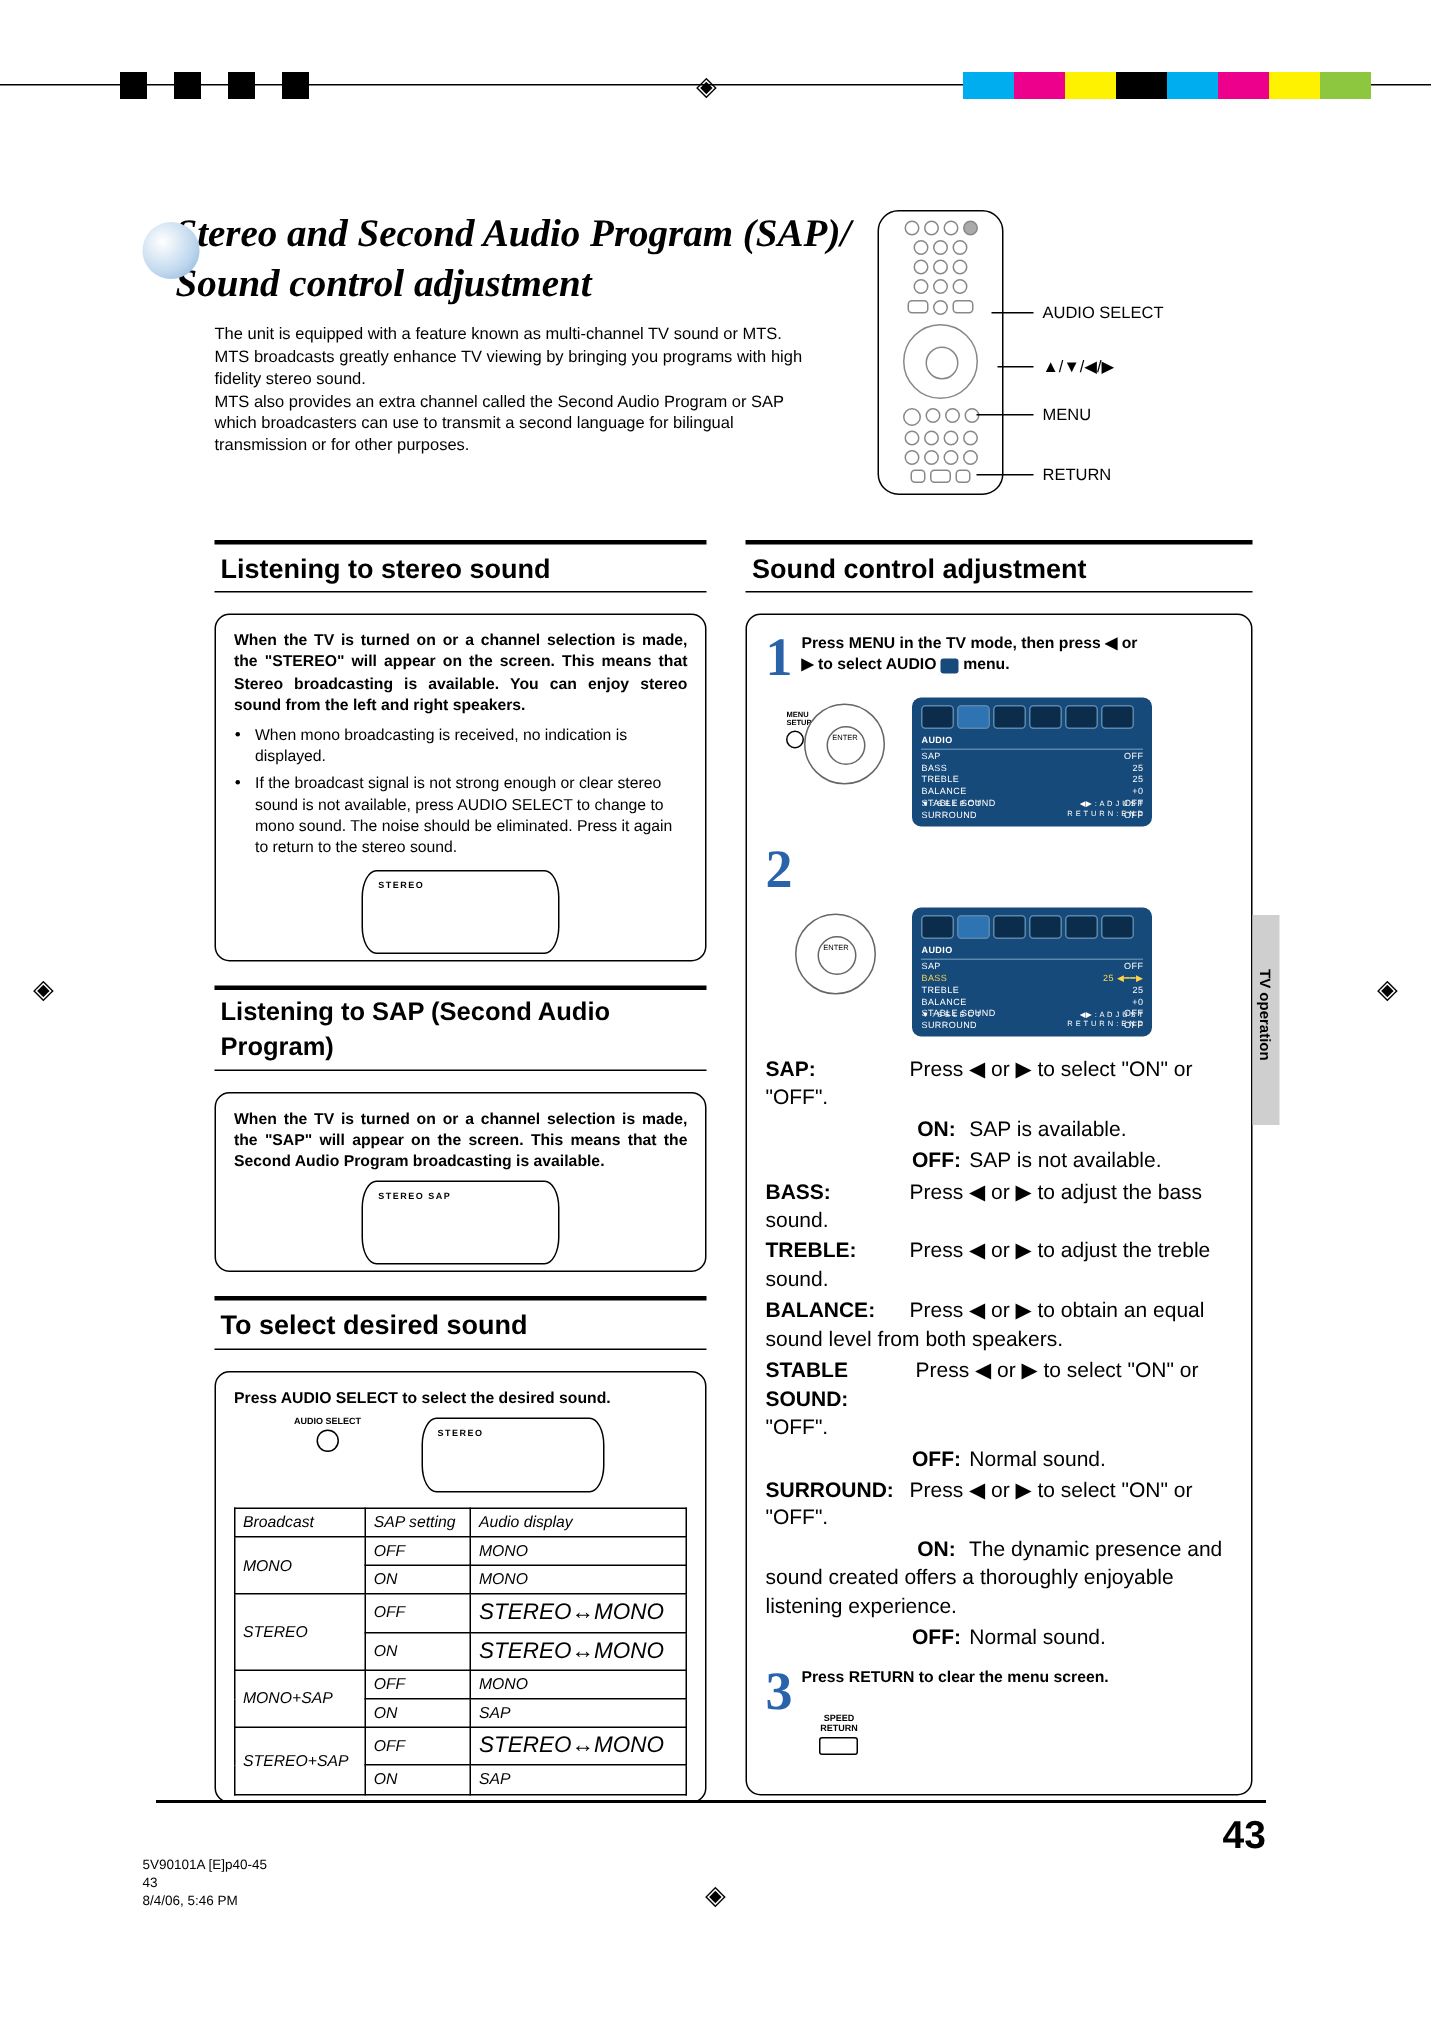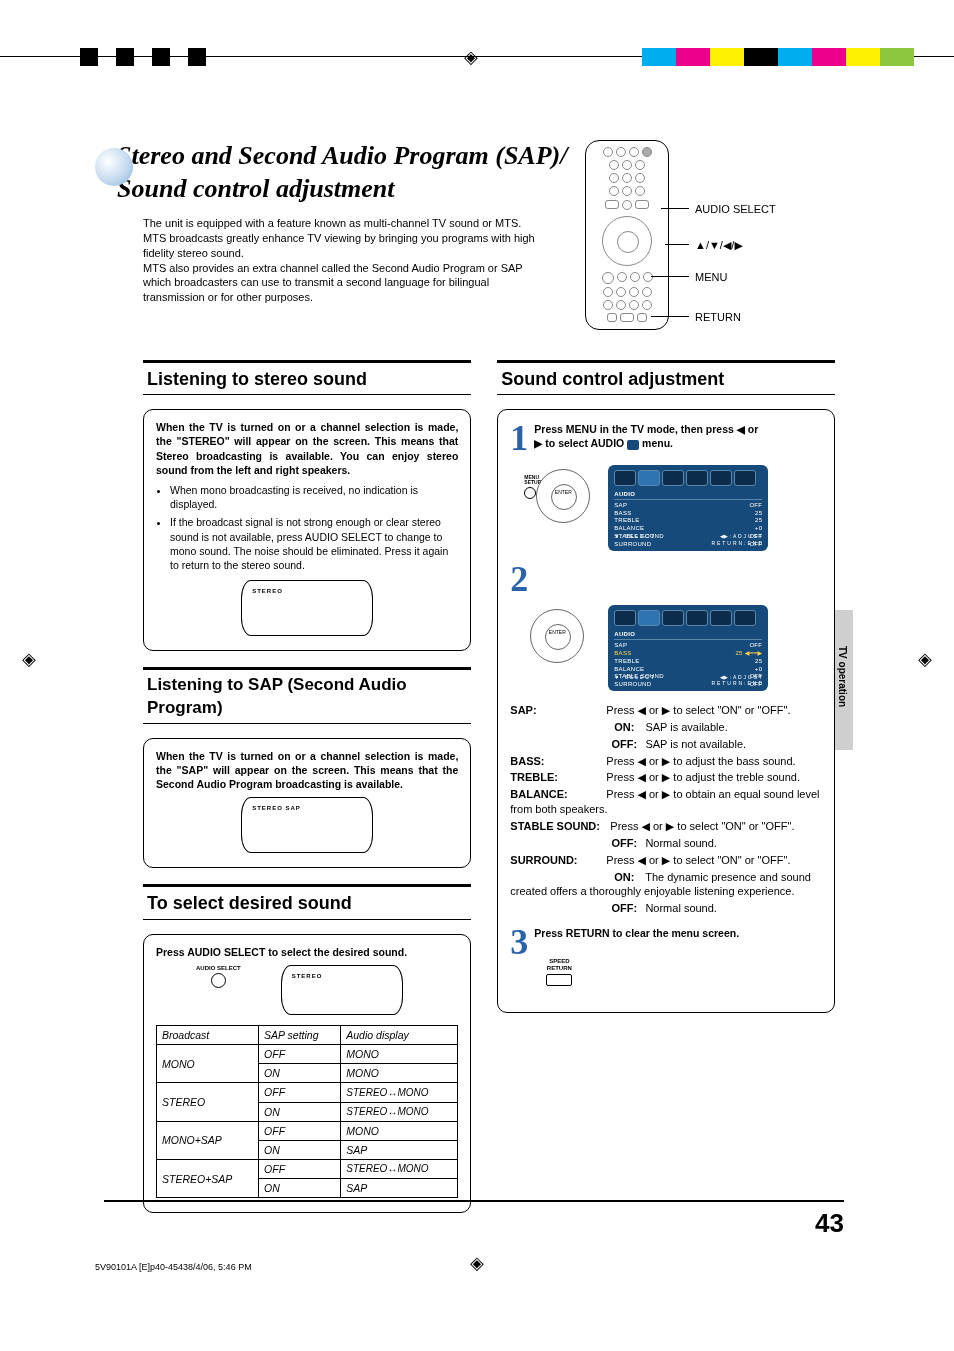--- a/index.html
+++ b/index.html
@@ -117,21 +117,21 @@
     font-family: Arial, Helvetica, sans-serif;
     font-weight: bold;
     font-size: 18px;
     padding: 4px 0 3px 4px;
     margin-bottom: 14px;
   }
 
   .boxed {
     border: 1px solid #000;
     border-radius: 10px;
-    padding: 10px 12px 14px;
+    padding: 10px 12px 4px;
     margin-bottom: 16px;
     font-size: 10.5px;
   }
   .boxed .lead { font-weight: bold; text-align: justify; }
   .boxed ul { margin: 6px 0 8px 0; padding-left: 14px;}
   .boxed li { margin-bottom: 4px;}
 
   .tvscreen {
     width: 130px; height: 54px;
     border: 1px solid #000;
@@ -195,38 +195,38 @@
     font-family: Arial, sans-serif;
     letter-spacing: .3px;
   }
   .osd .tabs { display:flex; gap:2px; margin-bottom:4px;}
   .osd .tab { width:20px; height:14px; background:#0b2c4a; border-radius:3px; border:1px solid #5a87ab;}
   .osd .tab.active{ background:#2f74b2;}
   .osd .hdr { font-weight:bold; border-bottom:1px solid #5a87ab; padding-bottom:1px; margin-bottom:2px; font-size:6px;}
   .osd .row { display:flex; justify-content:space-between; line-height:1.3;}
   .osd .foot { position:absolute; bottom:4px; left:6px; right:6px; display:flex; justify-content:space-between; font-size:5px;}
 
-  .defs { font-size: 11px;}
+  .defs { font-size: 14px;}
   .defs .term { font-weight: bold; display:inline-block; width: 96px; vertical-align: top;}
   .defs .sub { display:inline-block; width: 36px; font-weight:bold; text-align:center;}
   .defs .line { margin-bottom: 2px;}
 
   table.audiotbl {
     border-collapse: collapse;
     width: 100%;
     font-size: 10.5px;
     font-style: italic;
   }
   table.audiotbl th, table.audiotbl td {
     border: 1px solid #000;
     padding: 2px 5px;
     text-align: left;
   }
   table.audiotbl th { font-weight: normal;}
-  .dblarr { font-size: 10px;}
+  .dblarr { font-size: 15px;}
 
   .btn-icon {
     display: inline-block;
     text-align: center;
     font-size: 6px; font-weight: bold;
     line-height: 1.1;
     vertical-align: top;
   }
   .btn-icon .cir { width:13px; height:13px; border:1px solid #000; border-radius:50%; display:block; margin:2px auto 0;}
   .btn-icon .rect { width:24px; height:10px; border:1px solid #000; border-radius:2px; display:block; margin:2px auto 0;}
@@ -252,21 +252,21 @@
     position: absolute;
     bottom: 110px; right: 110px;
     font-size: 26px; font-weight: bold;
   }
   .pagenum .rule{ border-top:2px solid #000; width:740px; position:absolute; right:0; top:-6px;}
 
   .footer {
     position:absolute;
     bottom: 78px; left: 95px; right: 95px;
     font-size: 9px;
-    display:flex; justify-content: flex-start;
+    display:flex; justify-content: center; flex-direction: column;
   }
   .footer .reg{
     position:absolute; left:50%; bottom:-2px; transform:translateX(-50%);
     font-size:18px;
   }
 
   
   .sidereg {
     position:absolute; width:22px; height:22px;
     font-size:18px; text-align:center; line-height:22px;

